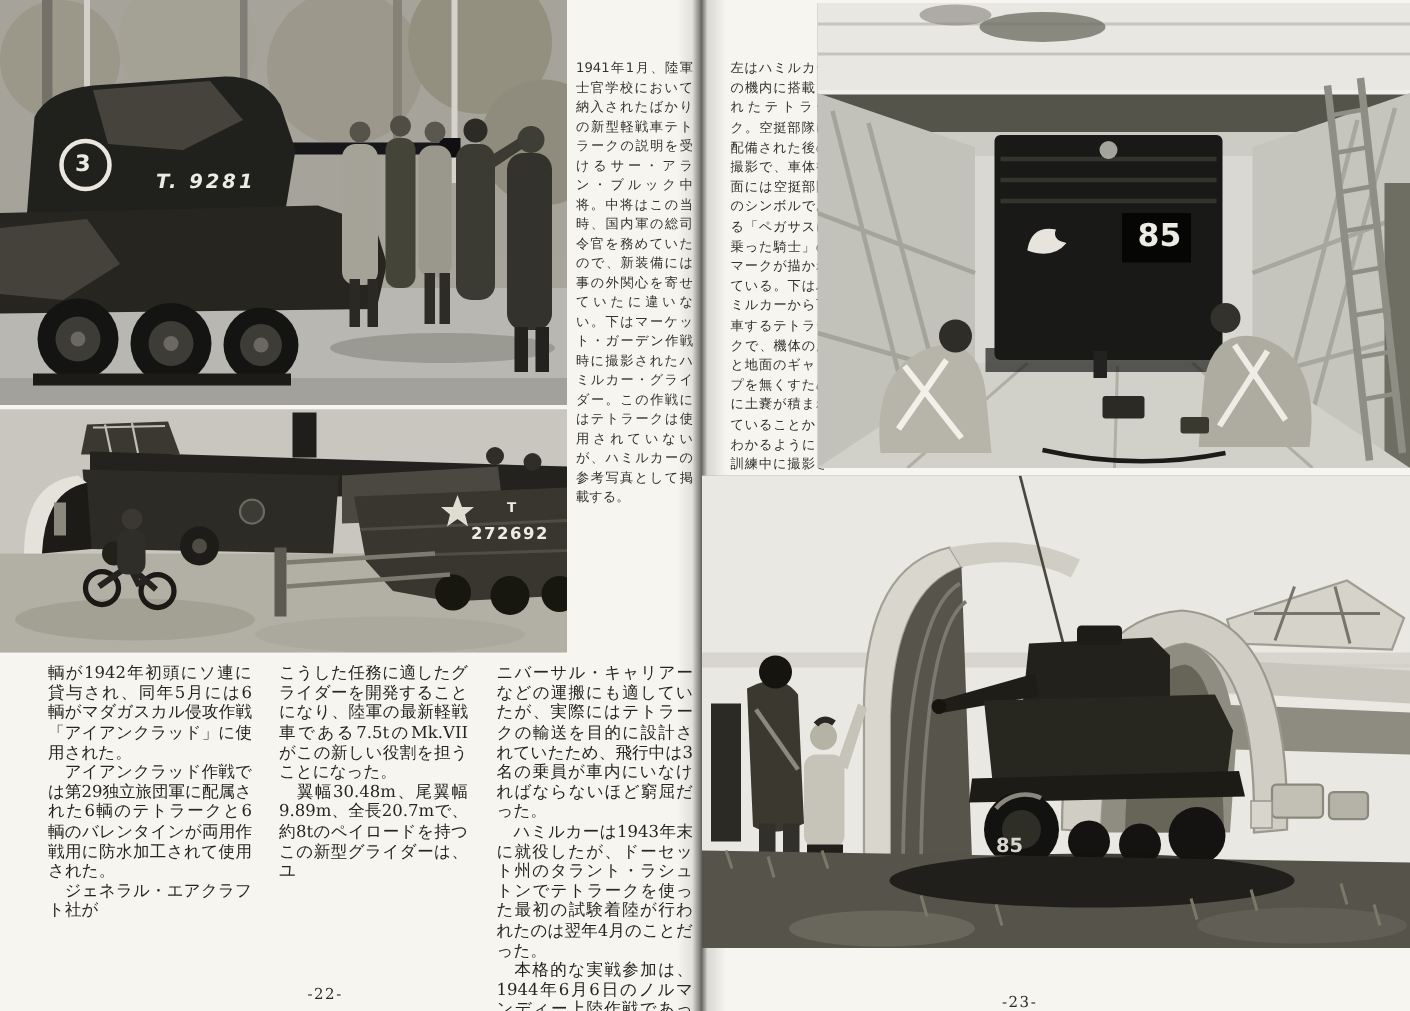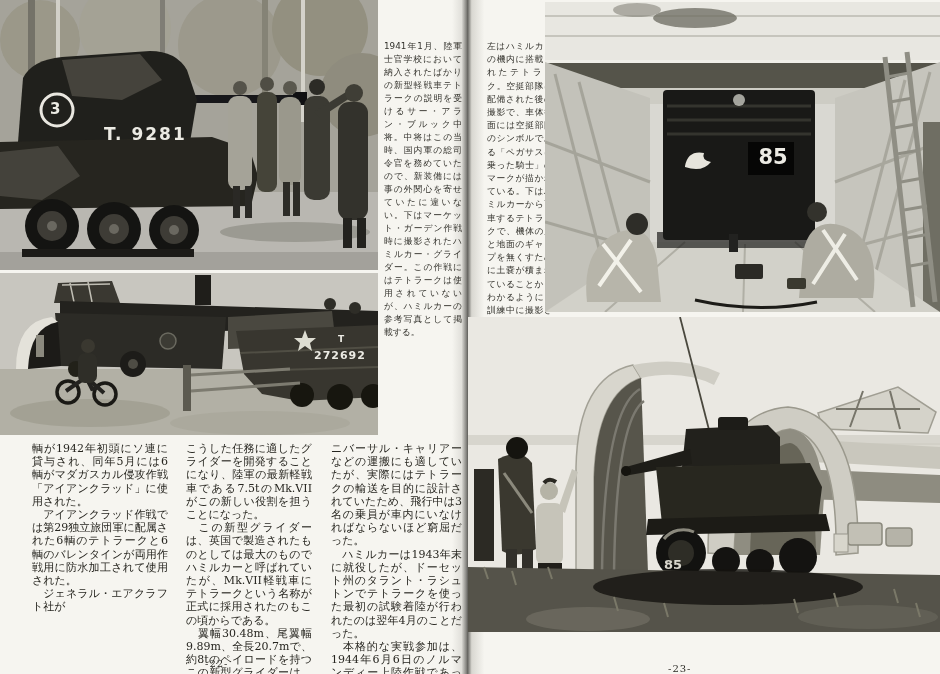--- a/index.html
+++ b/index.html
@@ -100,21 +100,21 @@
           <rect x="304" y="96" width="26" height="104" rx="10" fill="#3b3a33"></rect>
             <circle cx="317" cy="87" r="8" fill="#2c2b26"></circle>
             <path d="M314 112 L346 92 L350 98 L320 118 Z" fill="#3b3a33"></path>
           <rect x="338" y="102" width="30" height="118" rx="11" fill="#33322c"></rect>
             <circle cx="354" cy="93" r="9" fill="#3f3e36"></circle>
             <rect x="343" y="218" width="9" height="30" fill="#23221e"></rect>
             <rect x="357" y="218" width="9" height="30" fill="#23221e"></rect>
         </g>
       </svg>
       <span class="marking" style="left:50px;top:100px;font-size:15px;">3</span>
-      <span class="marking" style="left:104px;top:124px;font-size:17px;letter-spacing:2px;">T. 9281</span>
+      <span class="marking" style="left:104px;top:114px;font-size:13px;letter-spacing:2px;font-style:italic;">T. 9281</span>
     </div>
 
     <div class="photo" style="left:0;top:273px;width:378px;height:162px;">
       <svg viewBox="0 0 378 162" preserveAspectRatio="none">
         <rect width="378" height="162" fill="#c8c6bf"></rect>
         <rect x="285" y="50" width="93" height="14" fill="#a9a79c"></rect>
         <rect y="96" width="378" height="66" fill="#b2b0a5"></rect>
         <ellipse cx="90" cy="140" rx="80" ry="14" fill="#9d9b8d" opacity="0.7"></ellipse>
         <ellipse cx="260" cy="150" rx="90" ry="12" fill="#a7a598" opacity="0.6"></ellipse>
         <g>
@@ -160,21 +160,20 @@
 
     <div class="caption caption-left">1941年1月、陸軍士官学校において納入されたばかりの新型軽戦車テトラークの説明を受けるサー・アラン・ブルック中将。中将はこの当時、国内軍の総司令官を務めていたので、新装備には事の外関心を寄せていたに違いない。下はマーケット・ガーデン作戦時に撮影されたハミルカー・グライダー。この作戦にはテトラークは使用されていないが、ハミルカーの参考写真として掲載する。</div>
 
     <div class="body-col col1">
       <p>輌が1942年初頭にソ連に貸与され、同年5月には6輌がマダガスカル侵攻作戦「アイアンクラッド」に使用された。</p>
       <p>　アイアンクラッド作戦では第29独立旅団軍に配属された6輌のテトラークと6輌のバレンタインが両用作戦用に防水加工されて使用された。</p>
       <p>　ジェネラル・エアクラフト社が</p>
     </div>
     <div class="body-col col2">
       <p>こうした任務に適したグライダーを開発することになり、陸軍の最新軽戦車である7.5tのMk.VIIがこの新しい役割を担うことになった。</p>
-      <p>　この新型グライダーは、英国で製造されたものとしては最大のものでハミルカーと呼ばれていたが、Mk.VII軽戦車にテトラークという名称が正式に採用されたのもこの頃からである。</p>
       <p>　翼幅30.48m、尾翼幅9.89m、全長20.7mで、約8tのペイロードを持つこの新型グライダーは、ユ</p>
     </div>
     <div class="body-col col3">
       <p>ニバーサル・キャリアーなどの運搬にも適していたが、実際にはテトラークの輸送を目的に設計されていたため、飛行中は3名の乗員が車内にいなければならないほど窮屈だった。</p>
       <p>　ハミルカーは1943年末に就役したが、ドーセット州のタラント・ラシュトンでテトラークを使った最初の試験着陸が行われたのは翌年4月のことだった。</p>
       <p>　本格的な実戦参加は、1944年6月6日のノルマンディー上陸作戦であった。この上陸作戦時に実</p>
     </div>
 
     <div class="page-number pn-left">-22-</div>
   </div>

